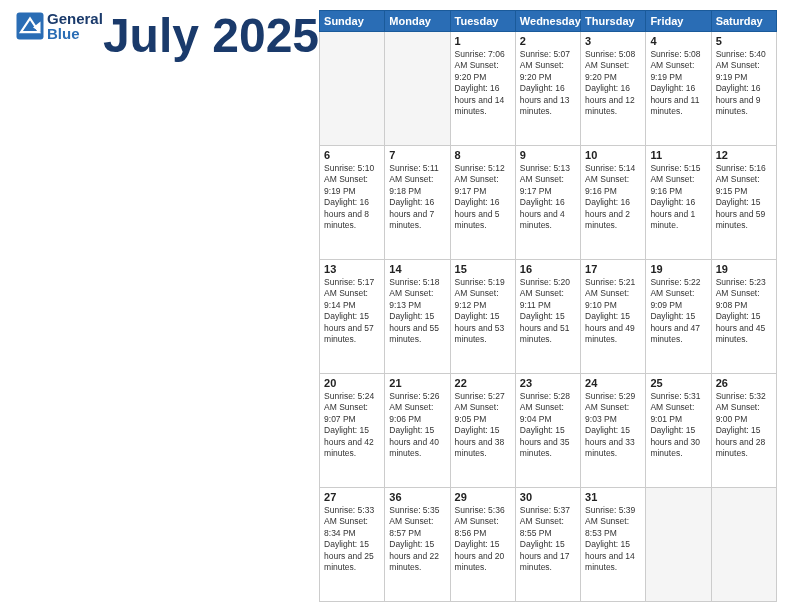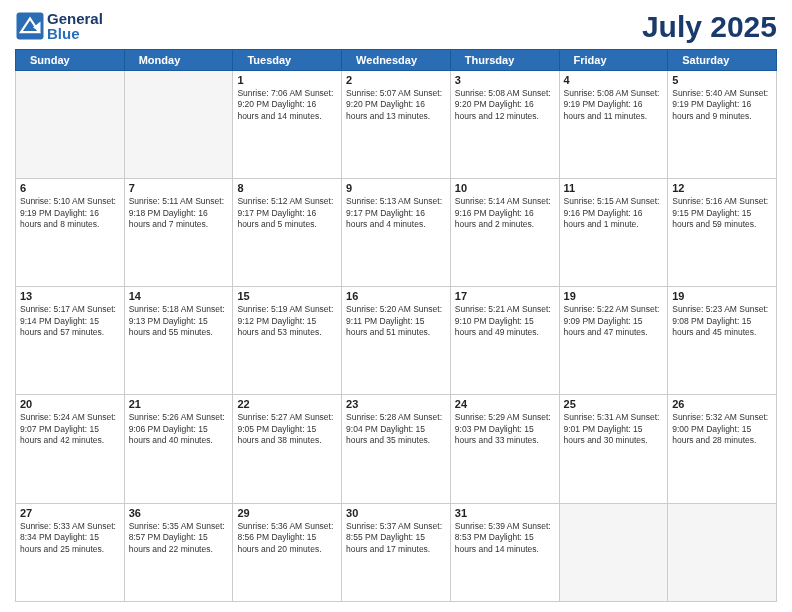--- a/index.html
+++ b/index.html
@@ -8,21 +8,21 @@
       height: 612px;
       font-family: Arial, sans-serif;
       background: #fff;
       overflow: hidden;
     }
     .page {
       width: 792px;
       height: 612px;
       padding: 10px 15px;
       display: flex;
-      flex-direction: column;
+      flex-direction: row;
     }
     .header {
       display: flex;
       justify-content: space-between;
       align-items: flex-start;
       margin-bottom: 6px;
     }
     .logo {
       display: flex;
       align-items: center;
@@ -30,42 +30,42 @@
     }
     .logo-icon {
       width: 30px;
       height: 30px;
       margin-right: 2px;
     }
     .title-block {
       text-align: right;
     }
     .month-title {
-      font-size: 30px;
+      font-size: 48px;
       font-weight: bold;
       color: #1a3a6b;
       line-height: 1.1;
     }
     .subtitle {
       font-size: 14px;
       color: #333;
     }
     .calendar {
       flex: 1;
       border: 1px solid #ccc;
       border-collapse: collapse;
       width: 100%;
       table-layout: fixed;
     }
     .calendar th {
       background: #2a6db5;
       color: #fff;
       font-size: 11px;
       font-weight: bold;
-      padding: 4px 14px;
+      padding: 4px 4px;
       border: 1px solid #1a5a9a;
       text-align: left;
     }
     .calendar td {
       border: 1px solid #ccc;
       vertical-align: top;
       padding: 3px 4px;
       font-size: 9px;
       color: #333;
       height: 88px;

